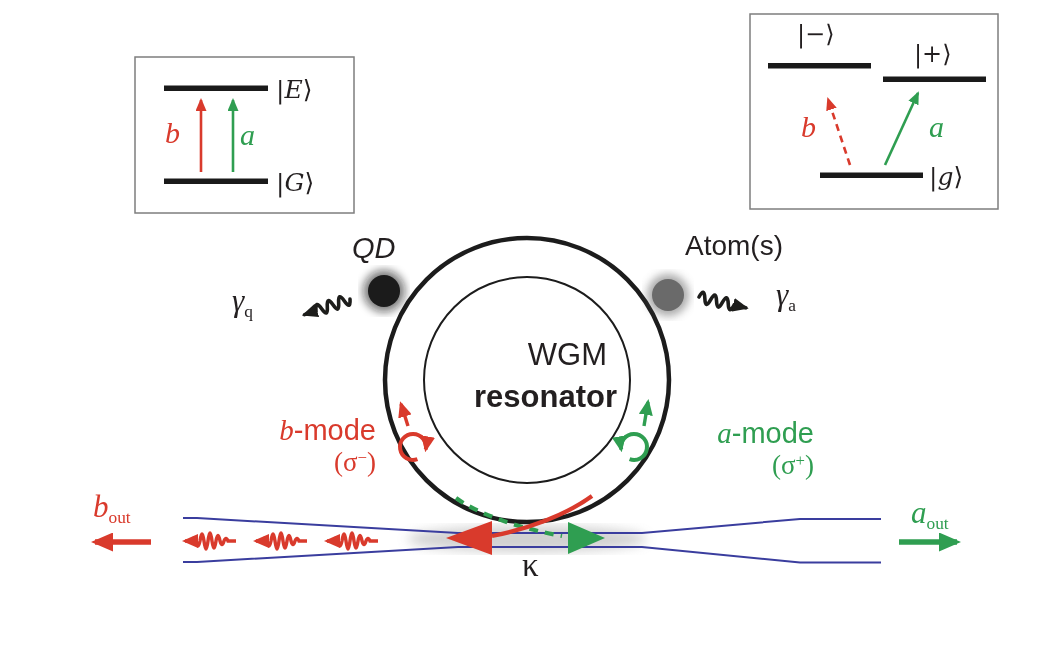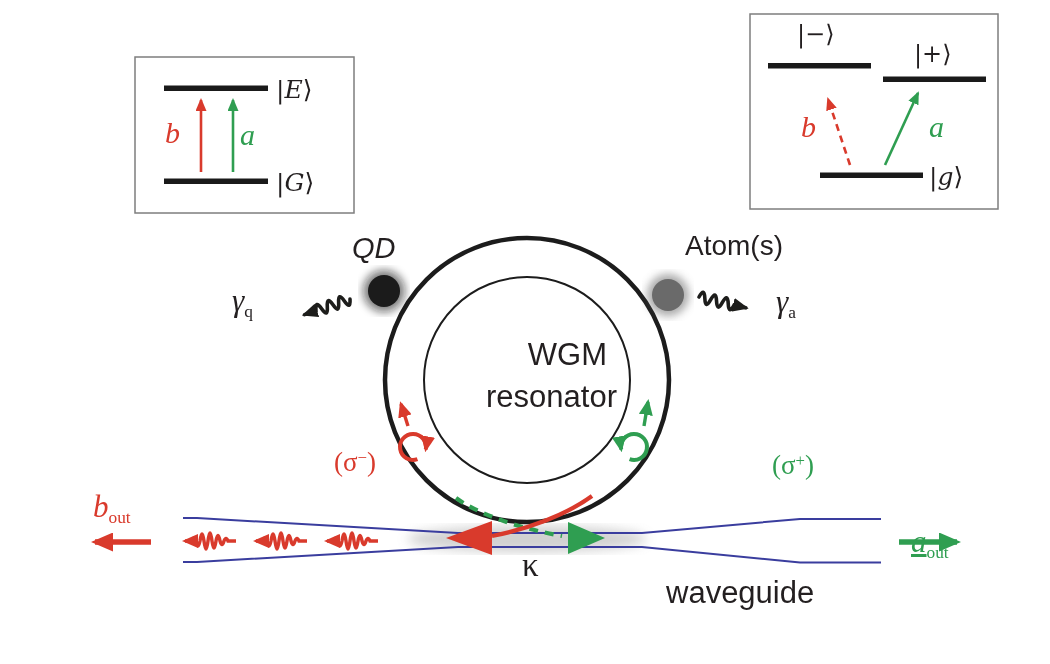--- a/index.html
+++ b/index.html
@@ -126,26 +126,27 @@
 
 <span class="lbl ket" style="left:797px;top:22px;font-size:24px;">|−⟩</span>
 <span class="lbl ket" style="left:914px;top:42px;font-size:24px;">|+⟩</span>
 <span class="lbl ket" style="left:929px;top:164px;"><span>|</span><span class="sym">g</span><span>⟩</span></span>
 <span class="lbl serif it red" style="left:801px;top:112px;font-size:30px;">b</span>
 <span class="lbl serif it green" style="left:929px;top:112px;font-size:30px;">a</span>
 
 <span class="lbl sans" style="left:352px;top:234px;font-size:29px;font-style:italic;">QD</span>
 <span class="lbl sans" style="left:637px;top:232px;font-size:28px;margin-left:48px;">Atom(s)</span>
 <span class="lbl serif it" style="left:226px;top:285px;font-size:31px;margin-left:6px;"><span>γ</span><span class="sub">q</span></span>
-<span class="lbl serif it" style="left:776px;top:286px;font-size:31px;"><span>γ</span><span class="sub">a</span></span>
+<span class="lbl serif it" style="left:776px;top:279px;font-size:31px;"><span>γ</span><span class="sub">a</span></span>
 
 <span class="lbl sans ctr" style="left:447px;top:339px;width:160px;font-size:31px;">WGM</span>
-<span class="lbl sans ctr" style="left:437px;top:381px;width:180px;font-size:31px;">resonator</span>
+<span class="lbl sans ctr" style="left:437px;top:381px;width:180px;font-size:31px;font-weight:bold;">resonator</span>
 
+<span class="lbl ctr red" style="left:228px;top:416px;width:148px;font-size:29px;"><span class="serif it">b</span><span class="sans">-mode</span></span>
 <span class="lbl serif ctr red" style="left:228px;top:449px;width:148px;font-size:27px;"><span>(σ</span><span class="sup">−</span><span>)</span></span>
+<span class="lbl ctr green" style="left:666px;top:419px;width:148px;font-size:29px;"><span class="serif it">a</span><span class="sans">-mode</span></span>
 <span class="lbl serif ctr green" style="left:666px;top:452px;width:148px;font-size:27px;"><span>(σ</span><span class="sup">+</span><span>)</span></span>
 
 <span class="lbl serif red" style="left:93px;top:491px;font-size:31px;"><span class="it">b</span><span class="sub">out</span></span>
-<span class="lbl serif green" style="left:911px;top:526px;font-size:31px;text-decoration:underline;"><span class="it">a</span><span class="sub">out</span></span>
+<span class="lbl serif green" style="left:911px;top:497px;font-size:31px;"><span class="it">a</span><span class="sub">out</span></span>
 <span class="lbl serif" style="left:522px;top:549px;font-size:33px;">κ</span>
-<span class="lbl sans" style="left:666px;top:577px;font-size:31px;">waveguide</span>
 
 </div>
 
 </body></html>

